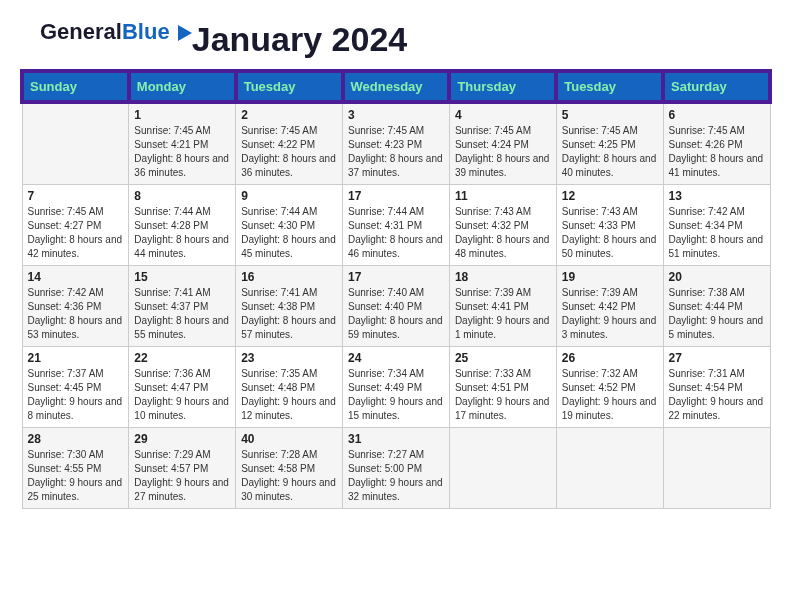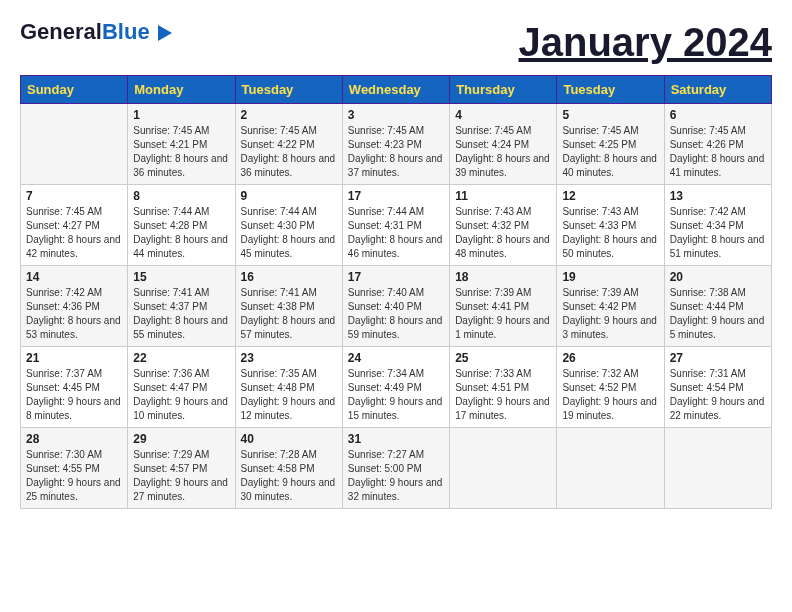--- a/index.html
+++ b/index.html
@@ -5,23 +5,23 @@
     * { box-sizing: border-box; margin: 0; padding: 0; }
     body {
       font-family: Arial, sans-serif;
       background: #fff;
       width: 792px;
       min-height: 612px;
       padding: 20px;
     }
     .header {
       display: flex;
-      justify-content: space-between;
       align-items: flex-start;
       margin-bottom: 10px;
+      margin-left: 20px;
     }
     .logo {
       display: flex;
       flex-direction: column;
       align-items: flex-start;
     }
     .logo-text {
       font-size: 22px;
       font-weight: bold;
       color: #1a1a2e;
@@ -37,41 +37,40 @@
       border-top: 8px solid transparent;
       border-bottom: 8px solid transparent;
       border-left: 14px solid #1565c0;
       margin-left: 2px;
       vertical-align: middle;
     }
     .title-block {
       text-align: right;
     }
     .month-title {
-      font-size: 40px;
+      font-size: 34px;
       font-weight: bold;
       color: #1a1a2e;
-      text-decoration: underline;
     }
     .location-title {
       font-size: 16px;
       color: #444;
     }
     table {
       width: 100%;
       border-collapse: collapse;
     }
     thead tr th {
       background-color: #1565c0;
-      color: #fde047;
+      color: #86efac;
       font-size: 13px;
       font-weight: bold;
       padding: 6px 6px;
       text-align: left;
-      border: 1px solid #4c1d95;
+      border: 4px solid #4c1d95;
     }
     tbody tr td {
       border: 1px solid #ccc;
       vertical-align: top;
       padding: 4px 5px;
       font-size: 10.5px;
       color: #222;
       width: 14.28%;
       min-height: 80px;
     }

